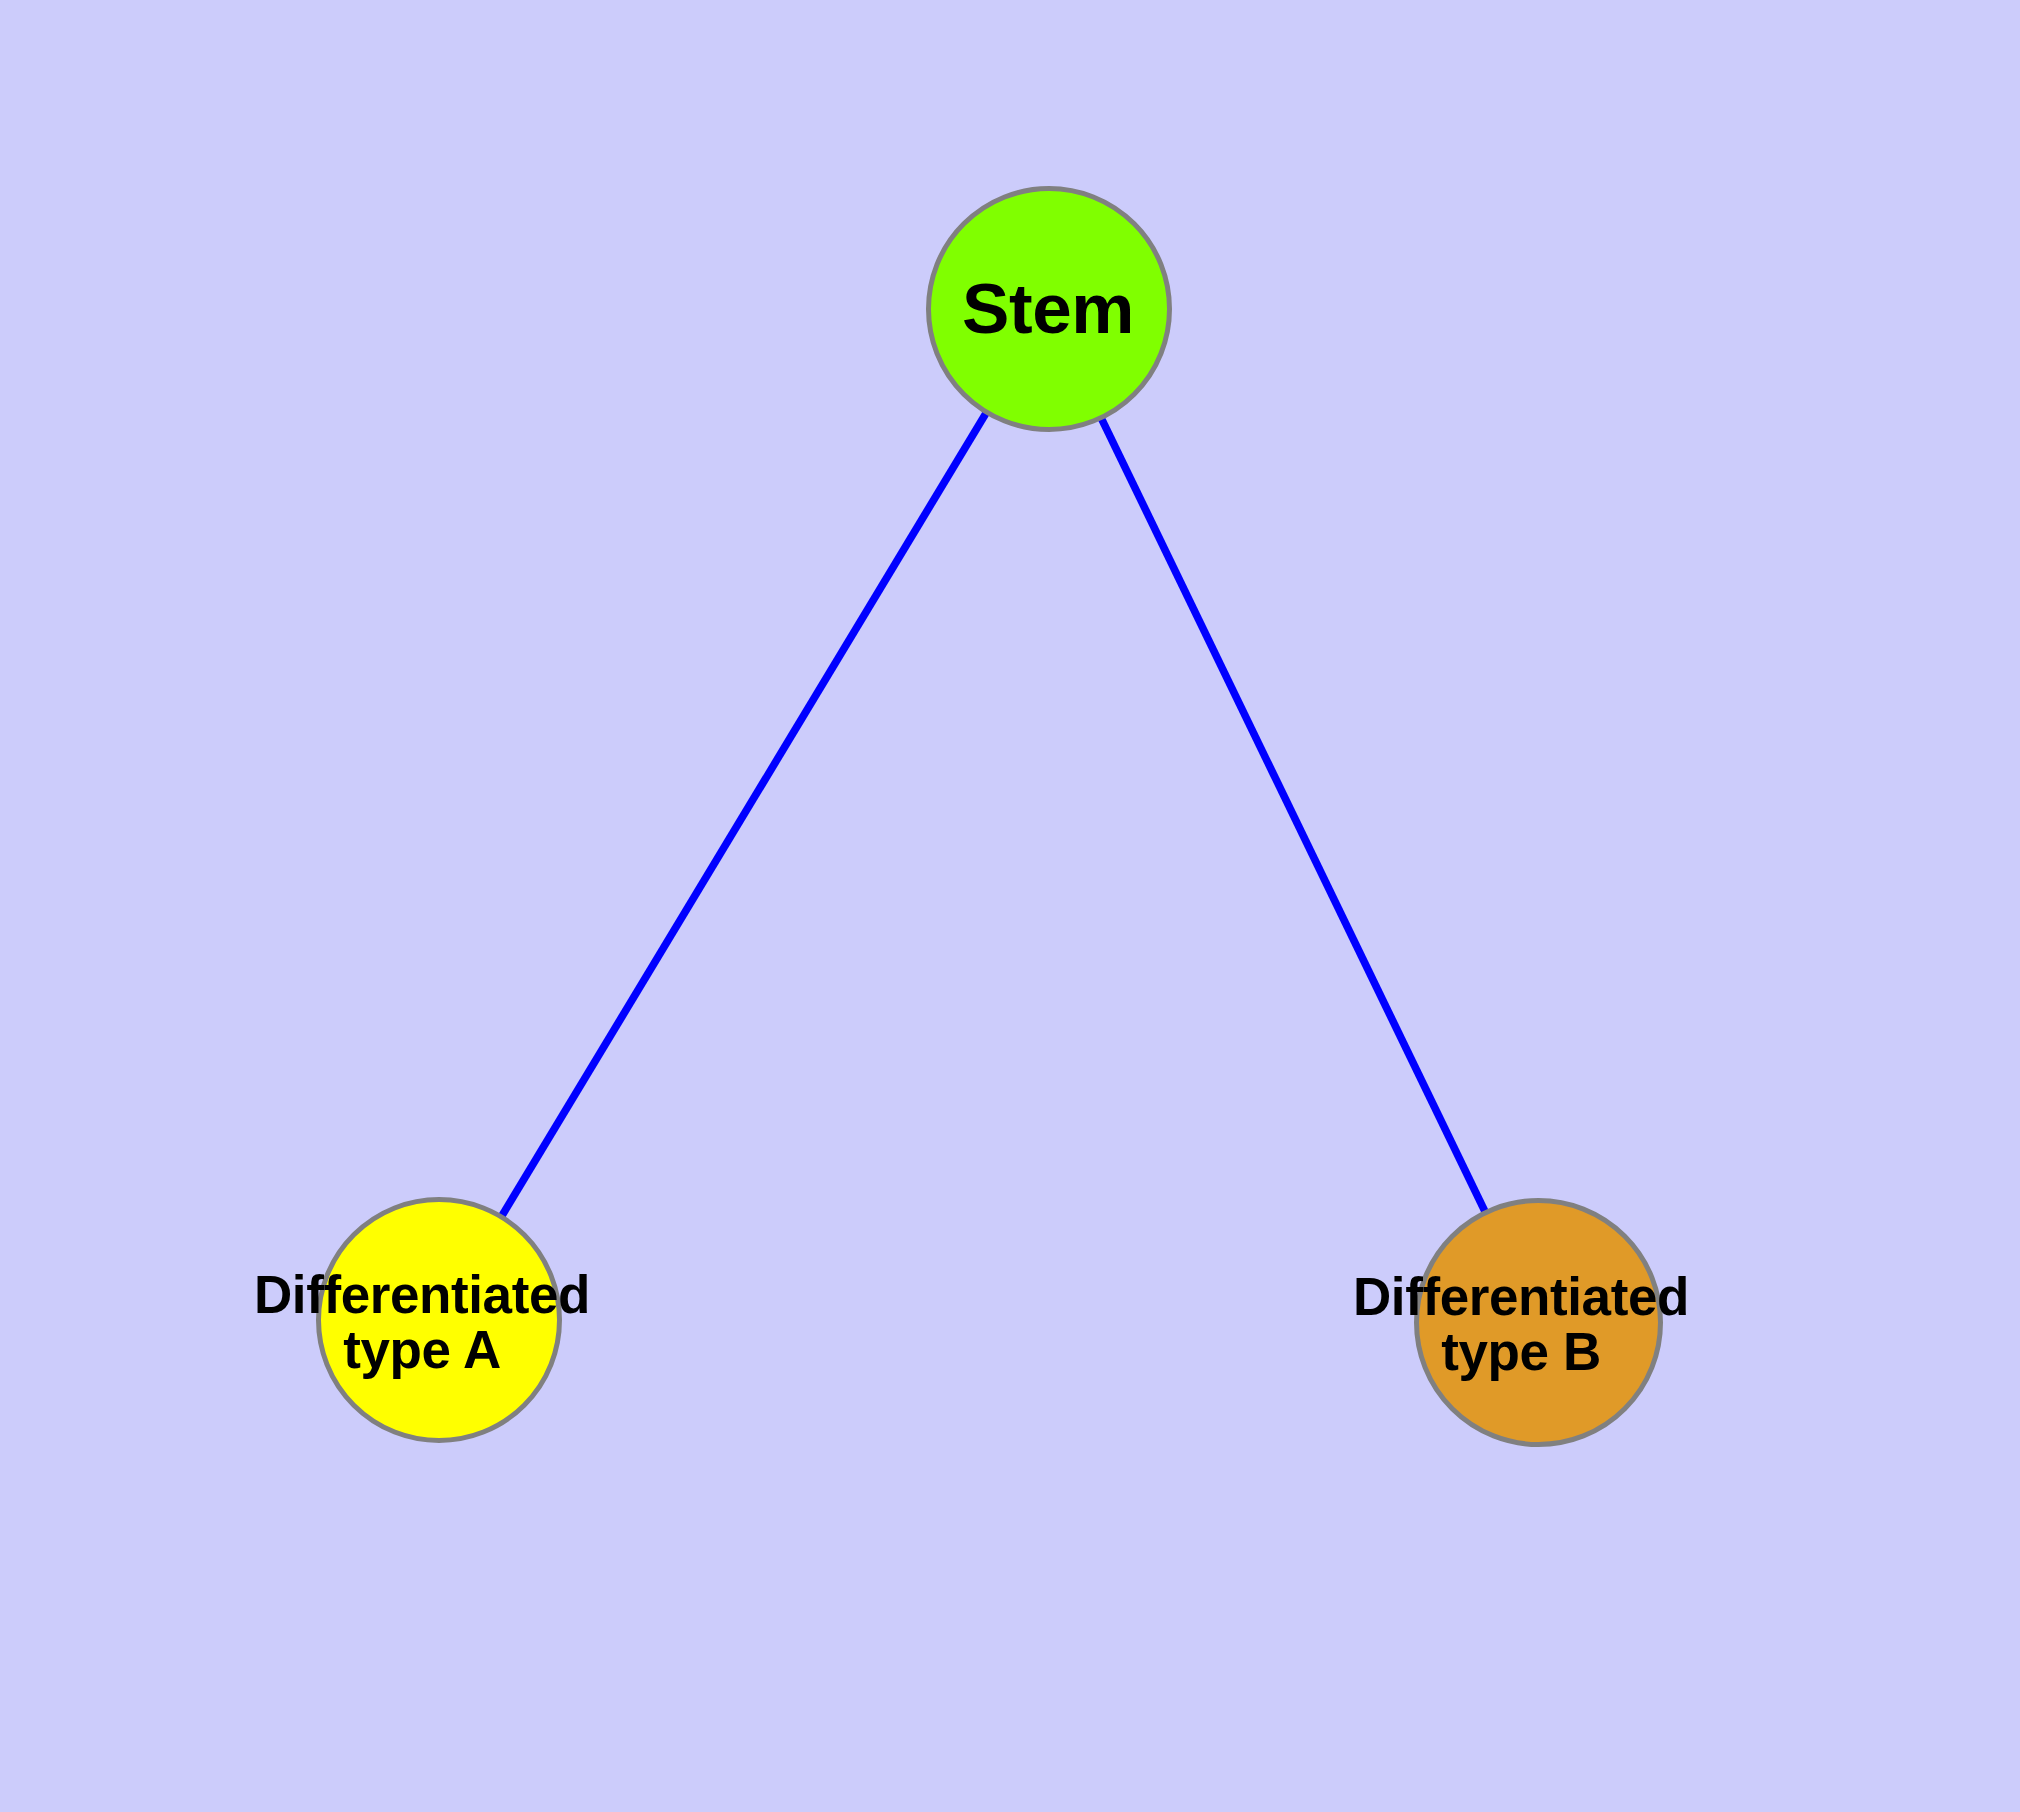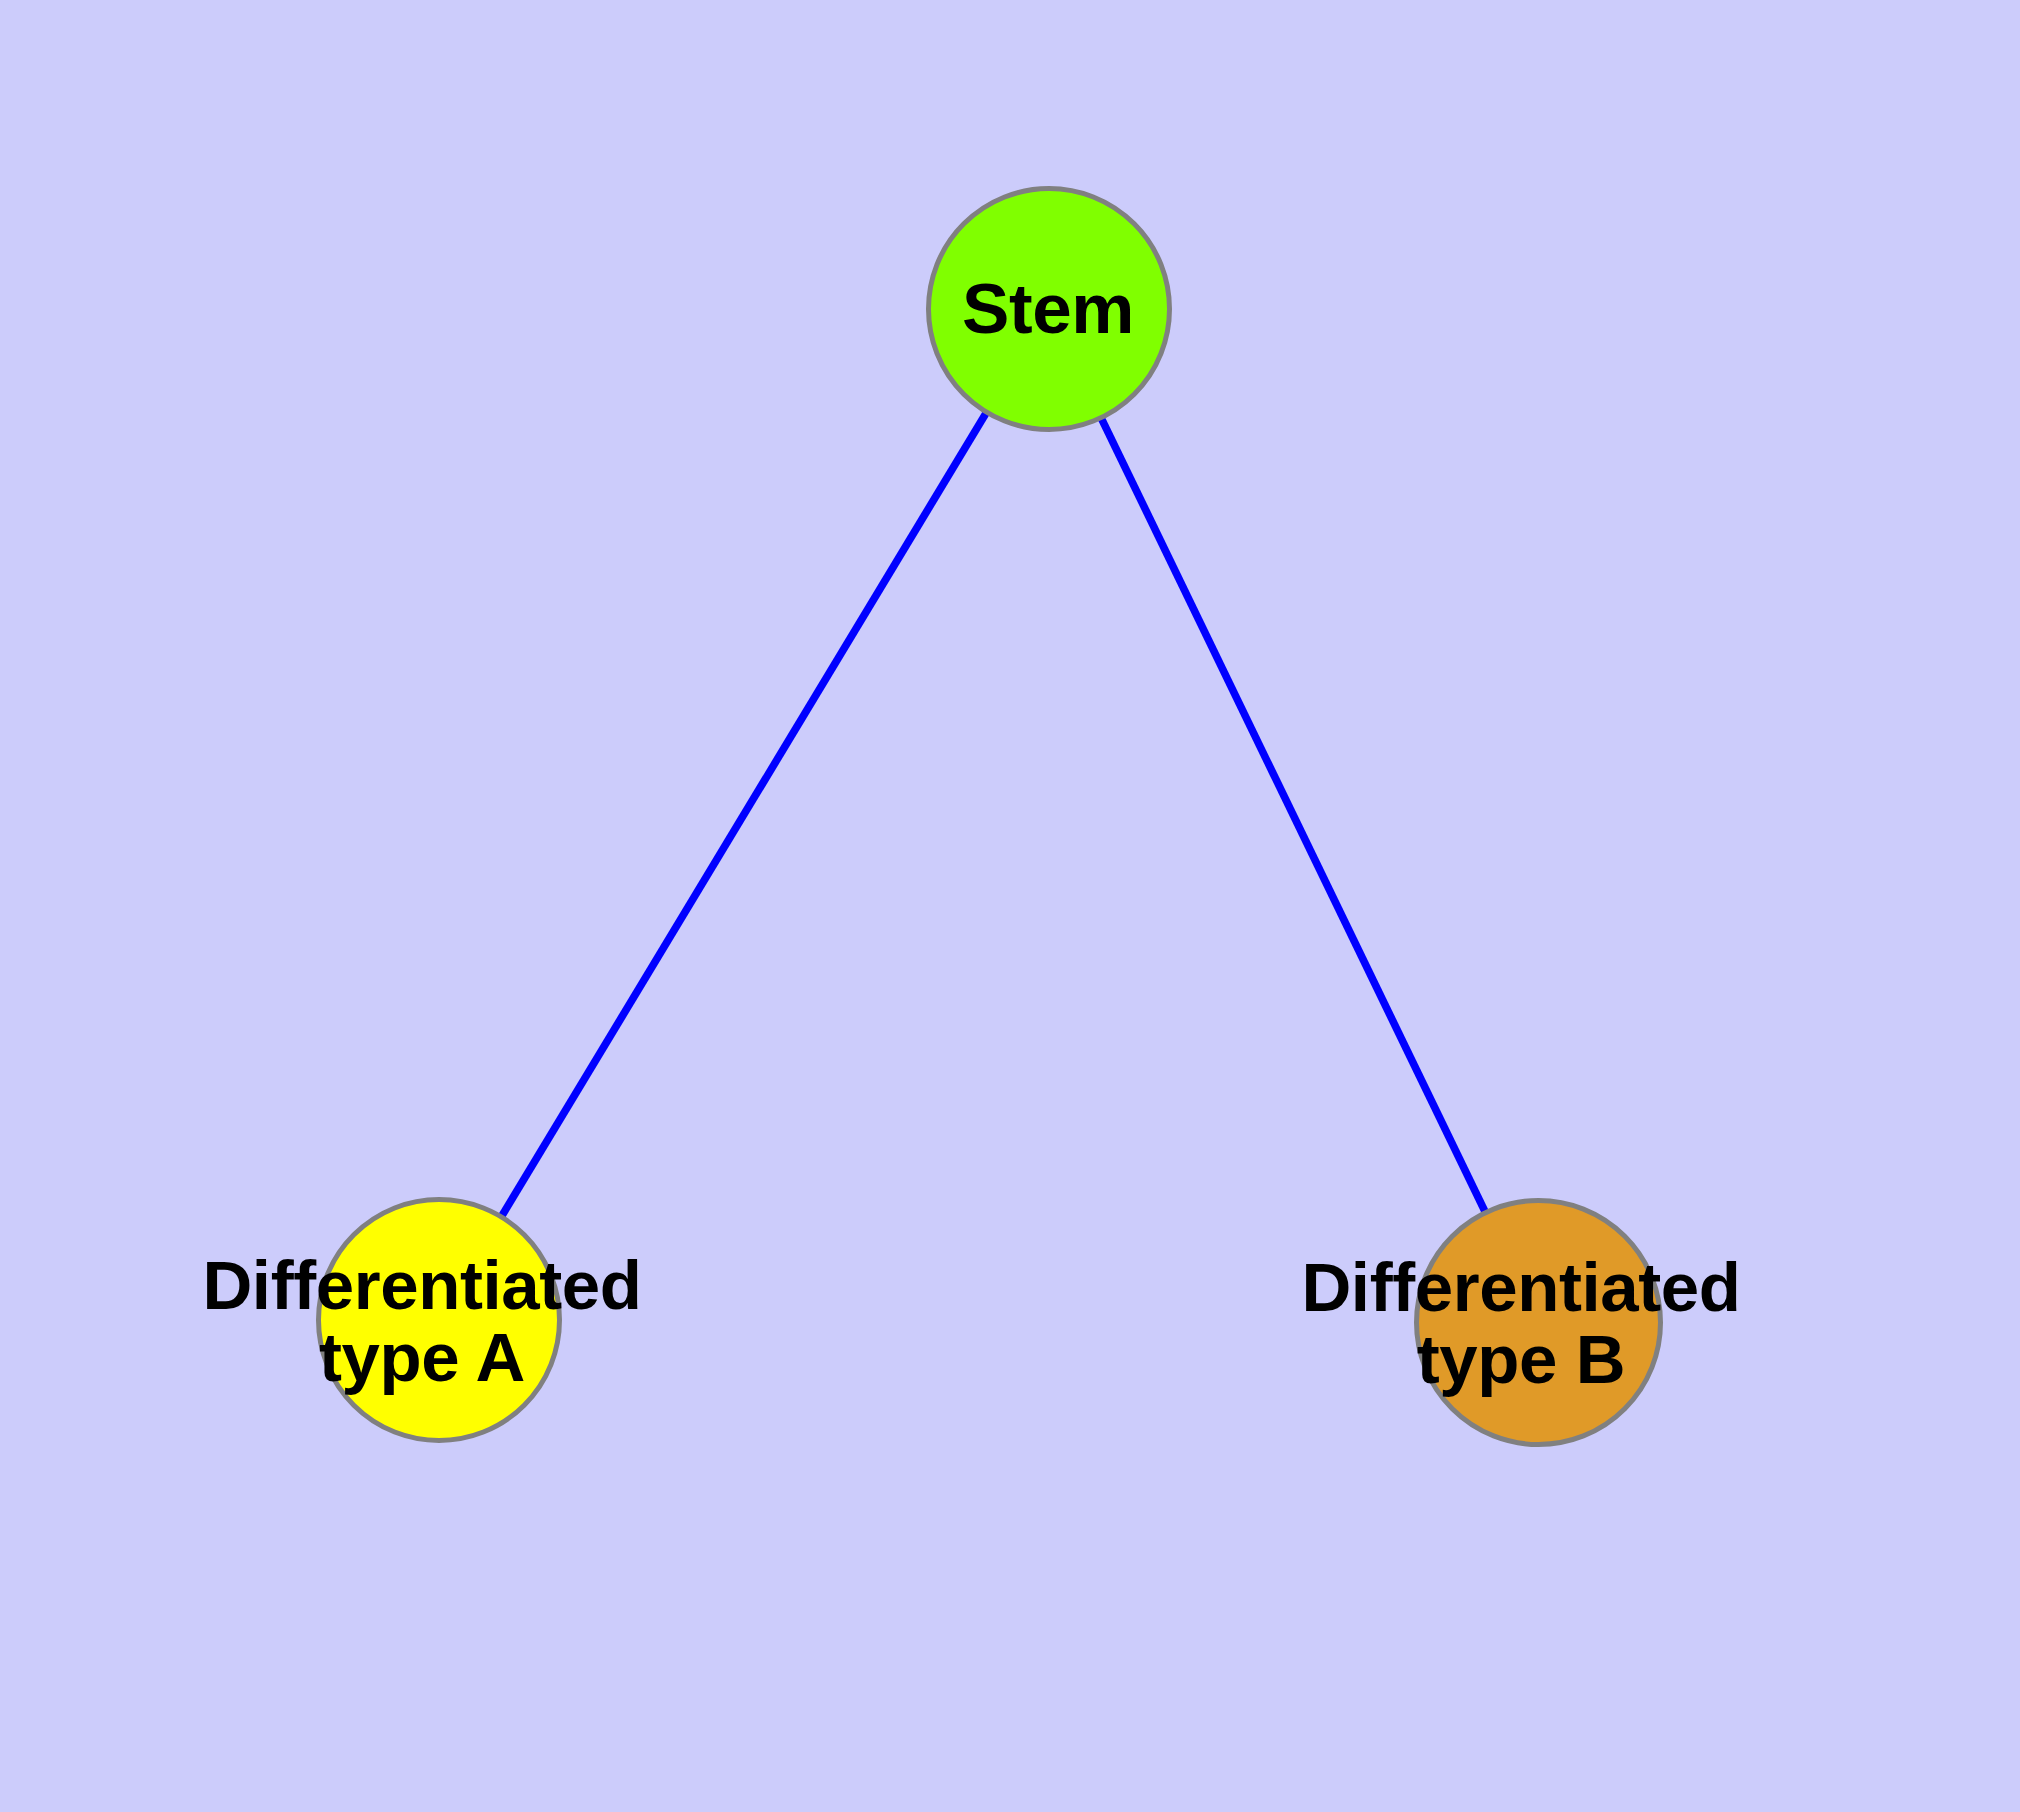--- a/index.html
+++ b/index.html
@@ -40,21 +40,21 @@
     box-sizing: border-box;
     border-radius: 50%;
     border: 5.1px solid #808080;
   }
   .node-label {
     position: absolute;
     z-index: 3;
     color: #000000;
     font-family: "Liberation Sans", sans-serif;
     font-weight: bold;
-    font-size: 69px;
+    font-size: 53px;
     line-height: 1.04;
     text-align: center;
     white-space: pre-line;
     letter-spacing: -0.4px;
     transform: translate(-50%, -50%);
   }
   #label-stem {
     font-size: 71px;
   }
 </style>

